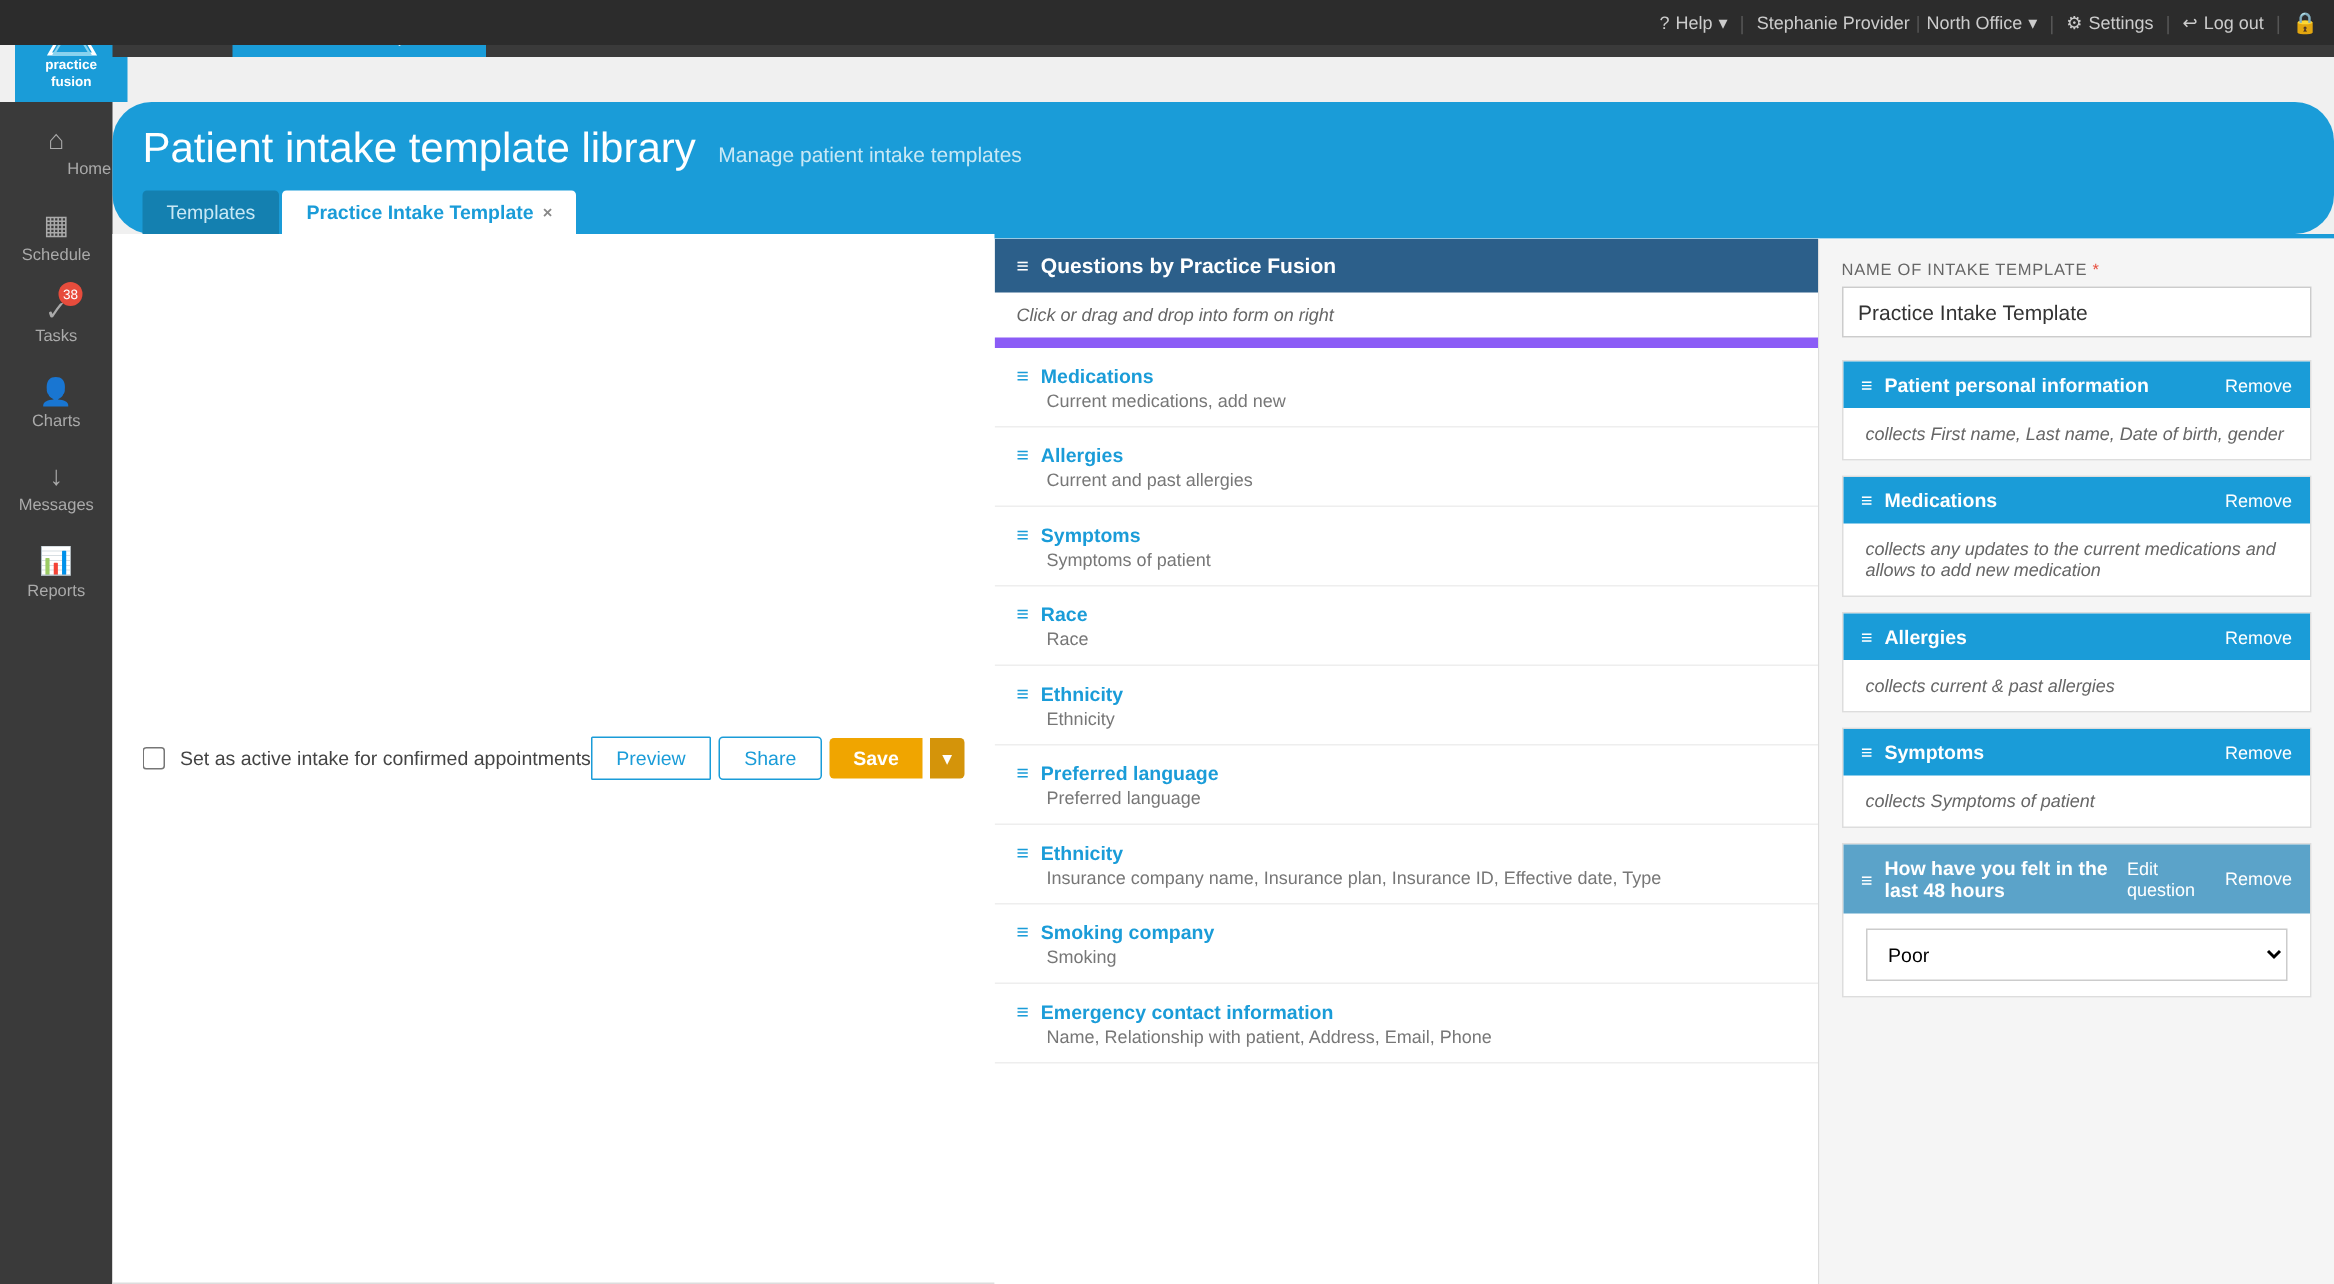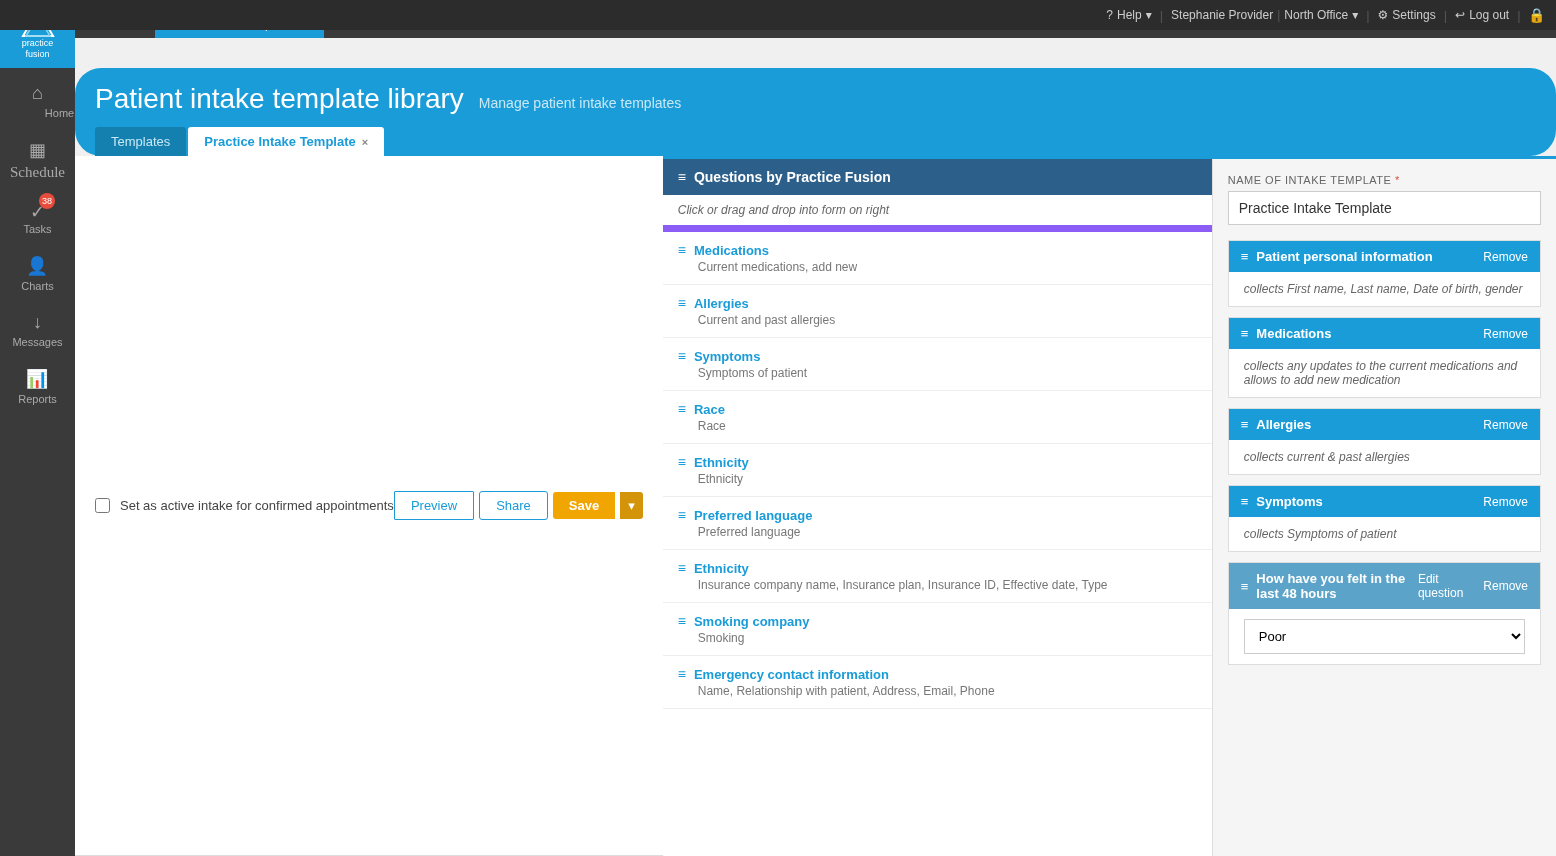--- a/index.html
+++ b/index.html
@@ -65,21 +65,21 @@
     .form-section { margin-bottom: 10px; background: #fff; border: 1px solid #ddd; }
     .form-section-header { background: #1a9cd8; color: #fff; padding: 8px 12px; display: flex; align-items: center; justify-content: space-between; }
     .form-section-title { font-size: 13px; font-weight: bold; display: flex; align-items: center; gap: 8px; }
     .form-section-remove { color: #fff; font-size: 12px; cursor: pointer; }
     .form-section-body { padding: 10px 15px; color: #666; font-size: 12px; font-style: italic; }
 
     .form-section-header.custom { background: #7ab3cc; }
     .custom-select { width: 100%; padding: 8px 10px; border: 1px solid #ccc; font-size: 13px; background: #fff; appearance: auto; }
 
     
-    .logo { width: 75px; height: 68px; background: #1a9cd8; display: flex; flex-direction: column; align-items: center; justify-content: center; position: absolute; left: 0; top: 0; }
+    .logo { width: 75px; height: 68px; background: #1a9cd8; display: flex; flex-direction: column; align-items: center; justify-content: center; position: absolute; left: 10px; top: 0; font-weight: bold; }
     .logo-icon { width: 40px; height: 30px; }
     .logo-text { color: #fff; font-size: 9px; text-align: center; line-height: 1.2; }
   </style>
 </head>
 <body>
 
 <div class="logo">
   <svg class="logo-icon" viewBox="0 0 40 30" xmlns="http://www.w3.org/2000/svg">
     <polygon points="20,2 35,28 5,28" fill="none" stroke="#fff" stroke-width="2"></polygon>
     <polygon points="10,5 25,5 32,18 18,18" fill="#29b5e8" opacity="0.7"></polygon>
@@ -123,21 +123,21 @@
   </div>
 </div>
 
 <div class="sidebar">
   <div class="sidebar-item-wrapper">
     <span class="sidebar-icon">⌂</span>
     <span style="font-size:11px;color:#aaa;margin-left:44px;">Home</span>
   </div>
   <div class="sidebar-item-wrapper">
     <span class="sidebar-icon">▦</span>
-    <span style="font-size:15px;color:#aaa;font-family:Liberation Serif, serif;">Schedule</span>
+    <span style="font-size:11px;color:#aaa;">Schedule</span>
   </div>
   <div class="sidebar-item-wrapper" style="position:relative;">
     <div style="position:relative;display:inline-block;">
       <span class="sidebar-icon">✓</span>
       <span style="position:absolute;top:-8px;right:-10px;background:#e74c3c;color:#fff;font-size:9px;border-radius:50%;width:16px;height:16px;display:flex;align-items:center;justify-content:center;">38</span>
     </div>
     <span style="font-size:11px;color:#aaa;">Tasks</span>
   </div>
   <div class="sidebar-item-wrapper">
     <span class="sidebar-icon">👤</span>

